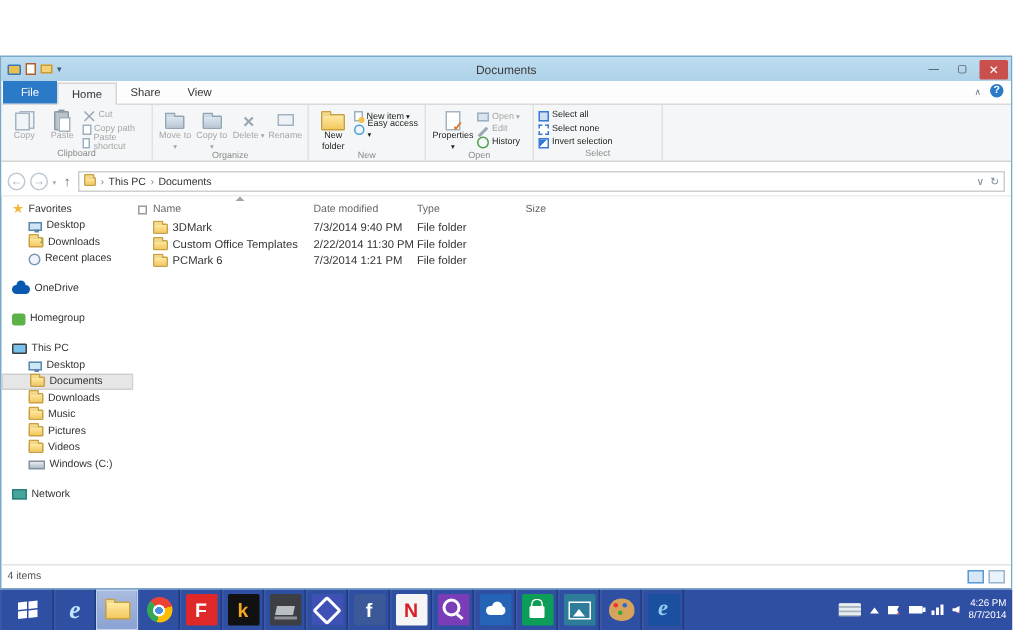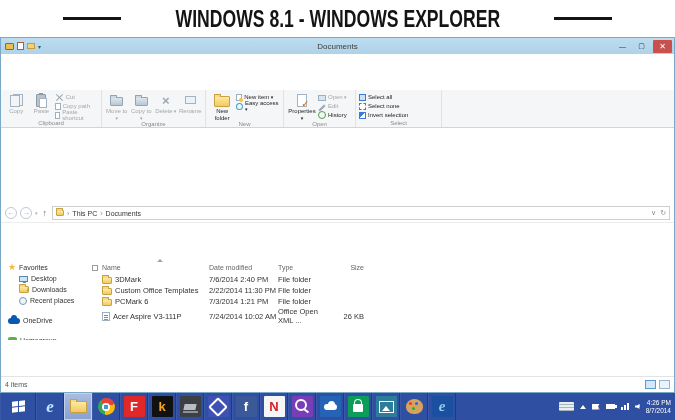--- a/index.html
+++ b/index.html
@@ -8,21 +8,21 @@
   .screen { position:relative; width:675px; height:420px; background:#fff; }
 
   
   .banner { height:37px; display:flex; align-items:center; justify-content:center; gap:14px; background:#fff; }
   .banner .line { width:58px; height:3px; background:#141414; }
   .banner .t { font-size:22px; font-weight:700; color:#141414; letter-spacing:0px;
     transform:scale(0.8,1.12); white-space:nowrap; }
 
   
   .win { position:absolute; top:37px; left:0; width:675px; height:356px;
-    border:1px solid #79a8c9; background:#fff; display:flex; flex-direction:column;gap:36px; }
+    border:1px solid #79a8c9; background:#fff; display:flex; flex-direction:column; }
 
   .titlebar { height:16px; background:linear-gradient(#bddcf0,#aed2e8); display:flex; align-items:center; position:relative; }
   .qat { display:flex; align-items:center; gap:3px; padding-left:4px; }
   .qat-exp { width:9px; height:7px; background:#e9c04f; border:1px solid #3a78b5; border-radius:1px; }
   .qat-a { width:7px; height:8px; background:#fff; border:1px solid #b06030; }
   .qat-b { width:8px; height:6px; background:#f3d277; border:1px solid #c89a3e; }
   .qat-caret { font-size:6px; color:#3a5a78; }
   .title-text { position:absolute; left:0; right:0; text-align:center; font-size:8px; color:#3c3c3c; }
   .winbtns { position:absolute; right:1px; top:0; display:flex; align-items:center; height:16px; }
   .wb { width:19px; height:13px; display:flex; align-items:center; justify-content:center;
@@ -208,43 +208,48 @@
   .sg1{height:3px;} .sg2{height:5px;} .sg3{height:7px;}
   .spk { width:5px; height:5px; background:#fff; clip-path:polygon(0 30%,40% 30%,100% 0,100% 100%,40% 70%,0 70%); position:relative; }
   .spk::after { content:""; position:absolute; right:-2px; bottom:-1px; width:3px; height:3px; background:#d33; border-radius:50%; }
   .clock { color:#fff; font-size:6.5px; line-height:8px; text-align:right; }
 </style>
 </head>
 <body>
 
 <div class="screen">
 
-  <div class="banner">
-    <div class="line"></div>
-    <div class="t">WINDOWS 8.1 - WINDOWS EXPLORER</div>
-    <div class="line"></div>
-  </div>
 
   <div class="win">
 
     <div class="titlebar">
       <div class="qat">
         <span class="qat-exp"></span>
         <span class="qat-a"></span>
         <span class="qat-b"></span>
         <span class="qat-caret">▾</span>
       </div>
       <div class="title-text">Documents</div>
       <div class="winbtns">
         <div class="wb">—</div>
         <div class="wb">▢</div>
         <div class="wb wb-close">✕</div>
       </div>
     </div>
 
+    <div class="tabrow">
+      <div class="tab-file">File</div>
+      <div class="tab active">Home</div>
+      <div class="tab">Share</div>
+      <div class="tab">View</div>
+      <div class="tabrow-right">
+        <span class="rb-collapse">∧</span>
+        <span class="help-btn">?</span>
+      </div>
+    </div>
 
     <div class="ribbon">
 
       <div class="grp" style="width:101px">
         <div class="grp-content">
           <div class="rbtn-lg dis">
             <span class="ric">
                 <span class="ico i-copy"></span>
               </span>
             <span>Copy</span>
@@ -467,21 +472,21 @@
           <span class="cell">Date modified</span>
           <span class="cell">Type</span>
           <span class="cell cell-size">Size</span>
         </div>
         <div class="lrow">
           <span></span>
           <span class="cell-name">
               <span class="ico i-folder row-folder"></span>
               <span>3DMark</span>
             </span>
-          <span>7/6/2014 2:40 PM</span>
+          <span>7/3/2014 9:40 PM</span>
           <span>File folder</span>
           <span class="cell-size"></span>
         </div>
         <div class="lrow">
           <span></span>
           <span class="cell-name">
               <span class="ico i-folder row-folder"></span>
               <span>Custom Office Templates</span>
             </span>
           <span>2/22/2014 11:30 PM</span>
@@ -491,30 +496,20 @@
         <div class="lrow">
           <span></span>
           <span class="cell-name">
               <span class="ico i-folder row-folder"></span>
               <span>PCMark 6</span>
             </span>
           <span>7/3/2014 1:21 PM</span>
           <span>File folder</span>
           <span class="cell-size"></span>
         </div>
-        <div class="lrow">
-          <span></span>
-          <span class="cell-name">
-              <span class="row-doc"></span>
-              <span>Acer Aspire V3-111P</span>
-            </span>
-          <span>7/24/2014 10:02 AM</span>
-          <span>Office Open XML ...</span>
-          <span class="cell-size">26 KB</span>
-        </div>
       </div>
     </div>
 
     <div class="statusbar">
       <span>4 items</span>
       <div class="sview">
         <span class="sv sv-act"></span>
         <span class="sv"></span>
       </div>
     </div>

